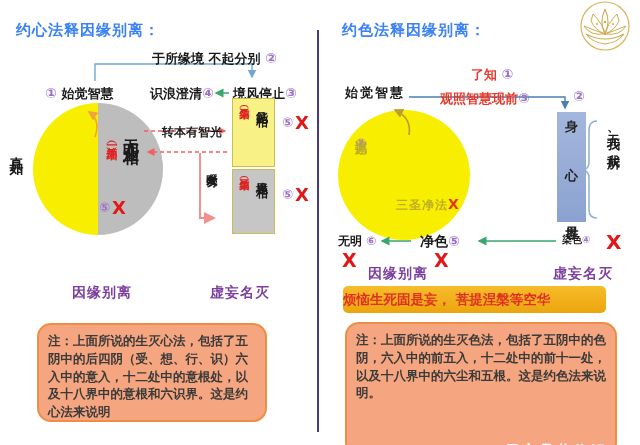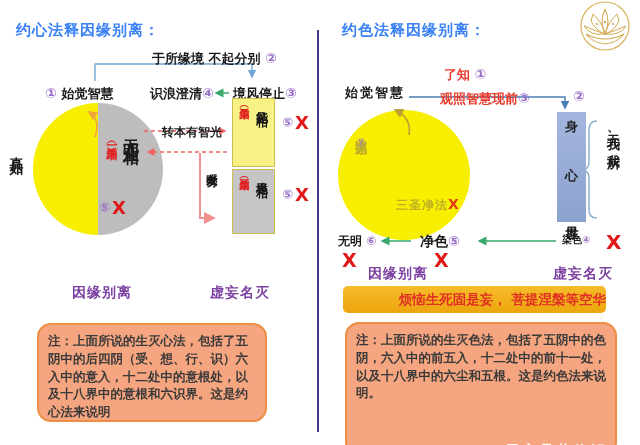--- a/index.html
+++ b/index.html
@@ -27,21 +27,21 @@
           display:flex;flex-direction:row;justify-content:center;gap:2px;padding-top:2px;box-sizing:border-box;}
   #r-bluebox{left:557px;top:112px;width:29px;height:110px;background:linear-gradient(180deg,#a4b6dd,#8ba2d0);
           display:flex;flex-direction:column;justify-content:space-between;align-items:center;
           padding:6px 0;box-sizing:border-box;font-size:13px;font-weight:bold;color:#222;}
   .noteBox{background:#f5a57f;border:2px solid #ee8e44;border-radius:14px;box-sizing:border-box;
            color:#3a3a3a;font-size:12.5px;font-weight:600;line-height:1.42;padding:7px 9px;overflow:hidden;}
   #l-note{left:37px;top:323px;width:230px;height:99px;}
   #r-note{left:345px;top:322px;width:272px;height:134px;}
   #banner{left:343px;top:286px;width:263px;height:27px;border-radius:5px;
           background:linear-gradient(180deg,#f6bc2a,#eca50e);
-          color:#e03024;font-weight:bold;font-size:13.5px;text-align:right;line-height:27px;white-space:nowrap;}
+          color:#e03024;font-weight:bold;font-size:13.5px;text-align:left;line-height:27px;white-space:nowrap;}
   #watermark{position:absolute;right:8px;bottom:-8px;color:#ffffff;font-size:15px;font-weight:bold;
              letter-spacing:2px;white-space:nowrap;opacity:.95;}
 
   
   #l-xi1{left:103px;top:137px;font-size:11px;color:#e02020;font-weight:bold;letter-spacing:1px;}
   #l-wuming{left:120px;top:127px;font-size:16px;font-weight:bold;color:#1a1a1a;letter-spacing:3px;}
   #r-benjue{left:372px;top:136px;width:64px;text-align:center;font-size:17px;font-weight:bold;
             color:#111;line-height:25px;letter-spacing:2px;}
   #r-yeshi{left:352px;top:128px;font-size:12px;font-weight:bold;color:#b3a22e;opacity:.8;letter-spacing:2px;}
   #r-sanfa{left:378px;top:196px;font-size:12px;font-weight:bold;color:#b3a22e;opacity:.85;letter-spacing:1px;white-space:nowrap;margin-left:18px;}
@@ -162,21 +162,21 @@
   <div class="abs purpleLabel" style="left:210px;top:284px;">虚妄名灭</div>
 
   <div class="abs noteBox" id="l-note">
     <span>注：上面所说的生灭心法，包括了五阴中的后四阴（受、想、行、识）六入中的意入，十二处中的意根处，以及十八界中的意根和六识界。这是约心法来说明</span>
   </div>
 
   <div class="abs title" style="left:342px;top:21px;">约色法释因缘别离：</div>
 
   <div class="abs blackLabel" style="left:345px;top:84px;font-size:13px;letter-spacing:2px;">始觉智慧</div>
 
-  <div class="abs redLabel" style="left:444px;top:66px;font-size:13px;">
+  <div class="abs redLabel" style="left:471px;top:66px;font-size:13px;">
     <span>了知</span>
     <span class="num" style="font-size:14px;">①</span>
   </div>
   <div class="abs redLabel" style="left:440px;top:90px;font-size:13px;">
     <span>观照智慧现前</span><span class="num" style="font-size:14px;">③</span>
   </div>
   <div class="abs num" style="left:573px;top:88px;font-size:14px;">②</div>
 
   <div class="abs" id="r-bluebox">
     <span>身</span>

